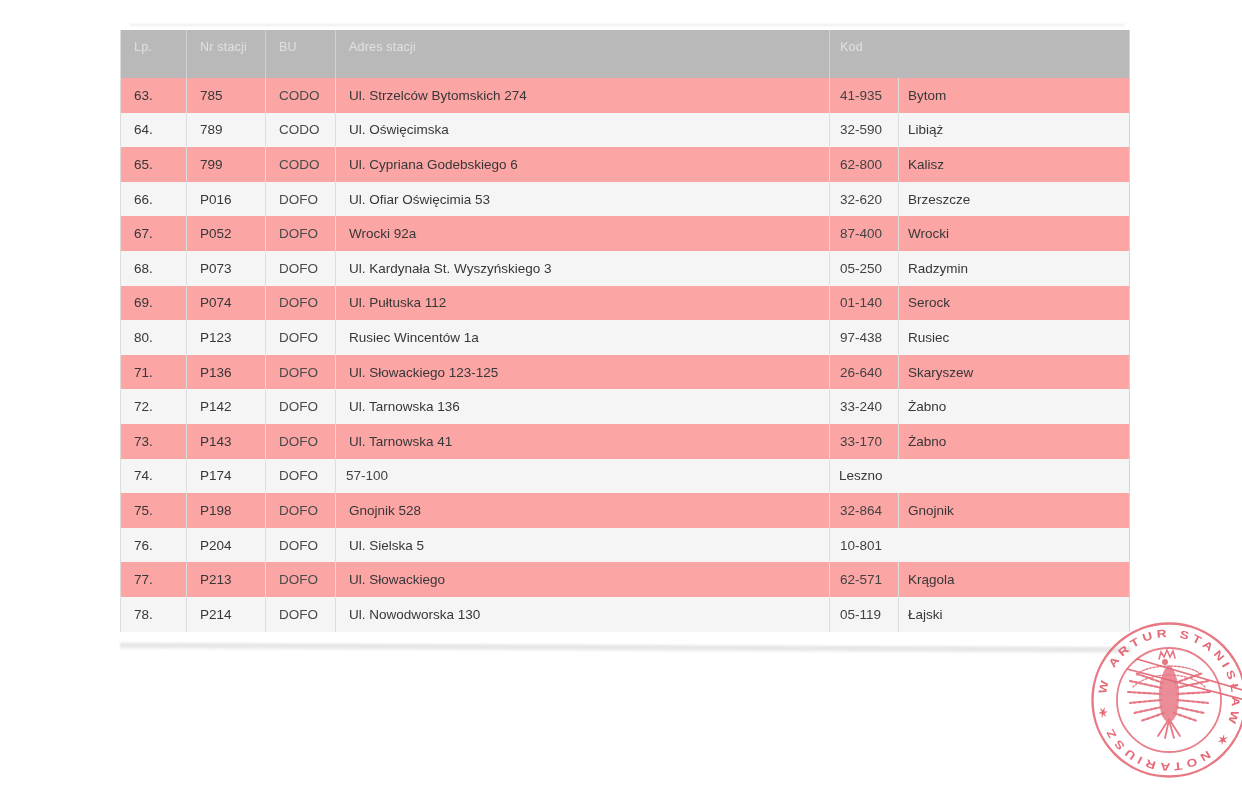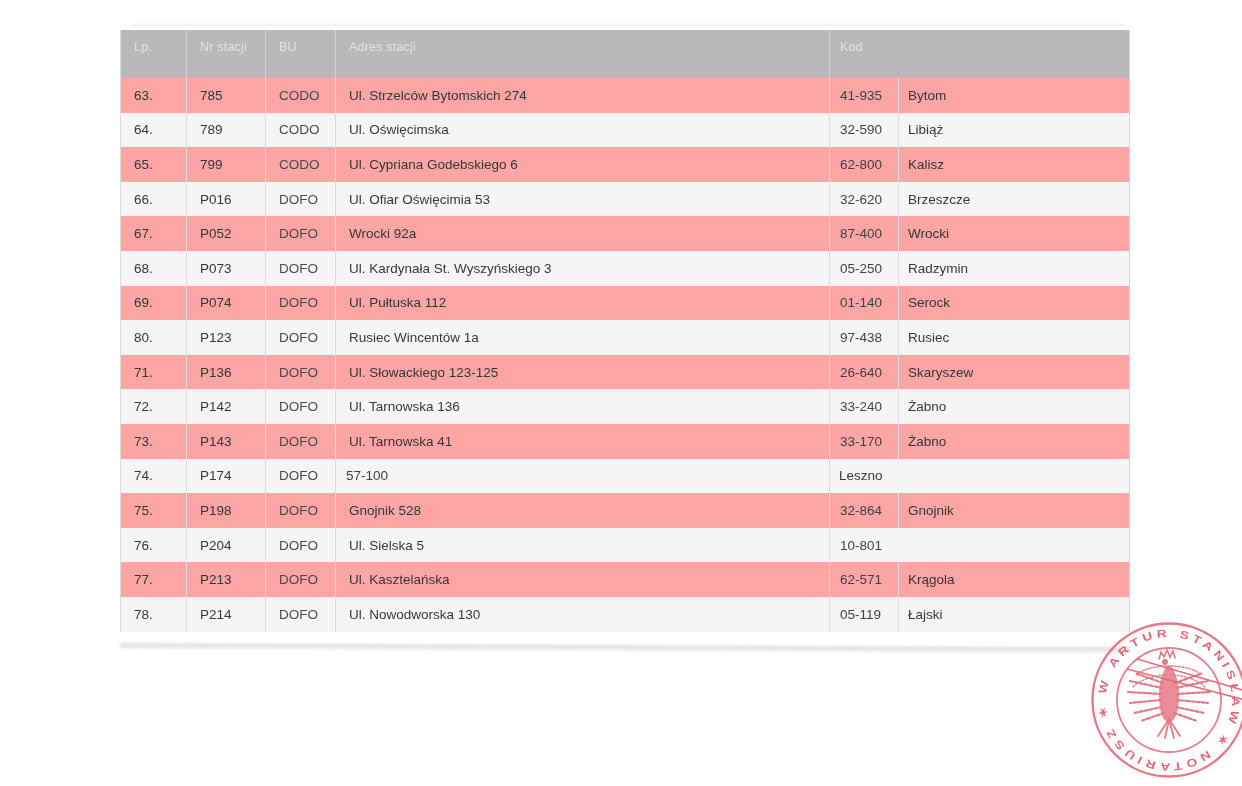--- a/index.html
+++ b/index.html
@@ -192,21 +192,21 @@
           <div class="cell c-lp">76.</div>
           <div class="cell c-nr">P204</div>
           <div class="cell c-bu">DOFO</div>
           <div class="cell c-adres">Ul. Sielska 5</div>
           <div class="cell c-kod">10-801</div>
         </div>
         <div class="row">
           <div class="cell c-lp">77.</div>
           <div class="cell c-nr">P213</div>
           <div class="cell c-bu">DOFO</div>
-          <div class="cell c-adres">Ul. Kasztelańska</div>
+          <div class="cell c-adres">Ul. Słowackiego</div>
           <div class="cell c-kod">62-571</div>
           <div class="cell c-poczta">Krągola</div>
         </div>
         <div class="row">
           <div class="cell c-lp">78.</div>
           <div class="cell c-nr">P214</div>
           <div class="cell c-bu">DOFO</div>
           <div class="cell c-adres">Ul. Nowodworska 130</div>
           <div class="cell c-kod">05-119</div>
           <div class="cell c-poczta">Łajski</div>

